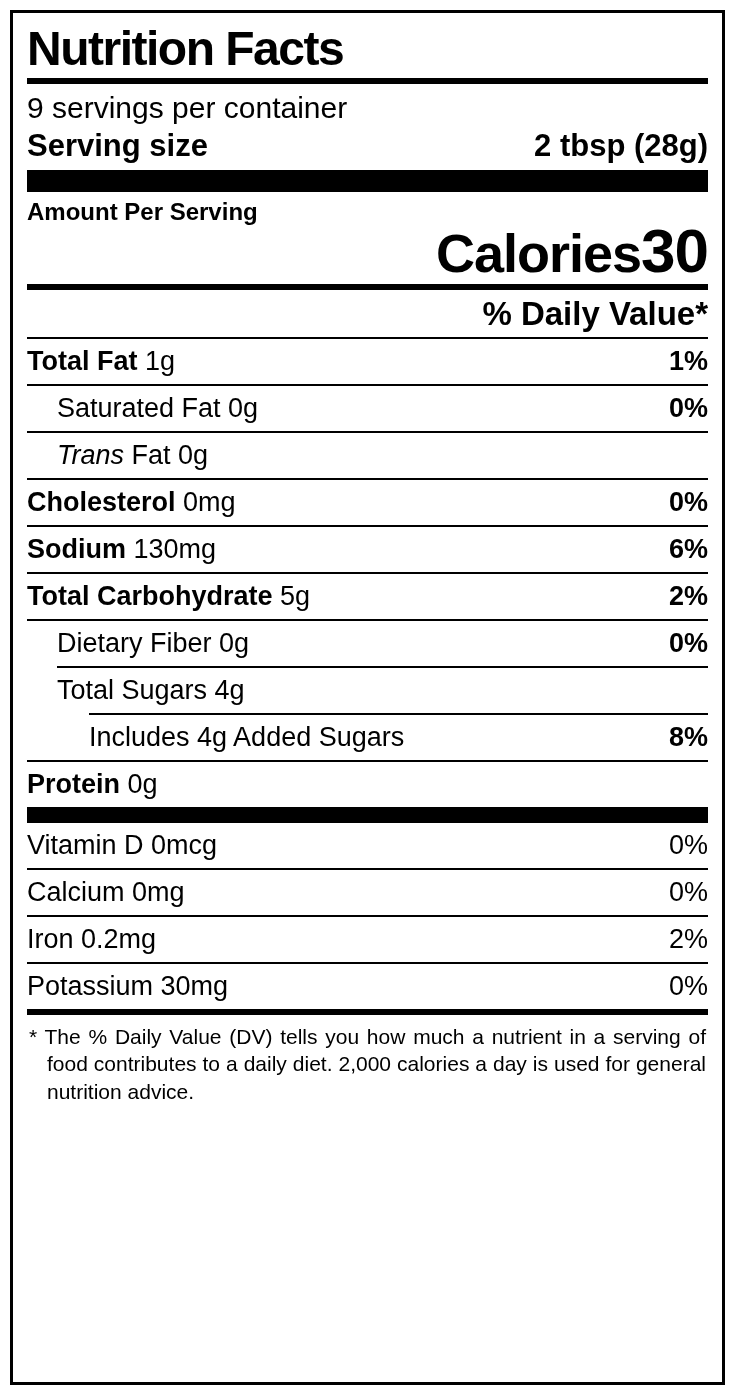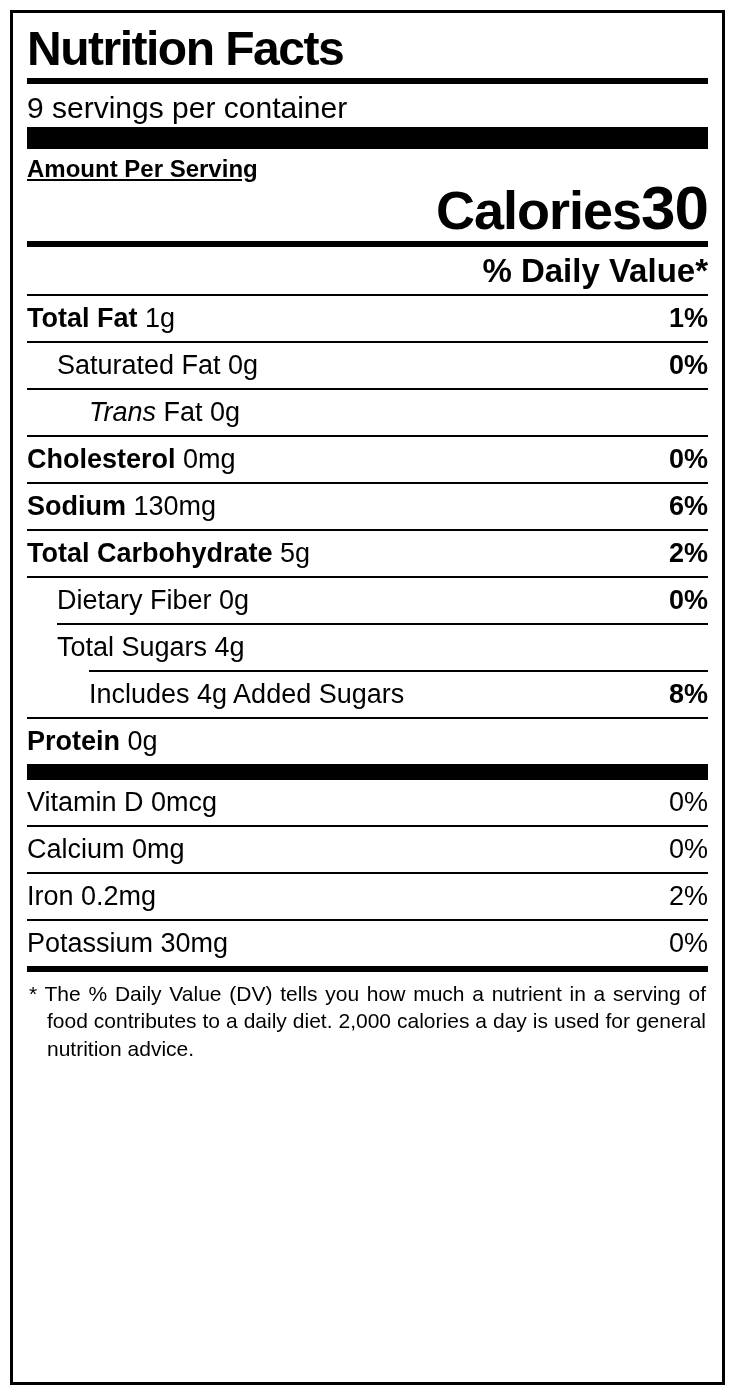--- a/index.html
+++ b/index.html
@@ -56,21 +56,20 @@
     align-items: baseline;
     font-size: 31px;
     font-weight: bold;
     margin: 1px 0 6px 0;
   }
 
   .amount-per {
     font-size: 24px;
     font-weight: bold;
     margin: 6px 0 0 0;
-    text-decoration: underline;
   }
   .cal-row {
     display: flex;
     justify-content: flex-end;
     align-items: flex-end;
     margin: -6px 0 2px 4px;
   }
   .cal-label {
     font-size: 54px;
     font-weight: bold;
@@ -96,21 +95,21 @@
     justify-content: flex-end;
     align-items: baseline;
     font-size: 27px;
     padding: 7px 0 7px 0;
   }
   .row .name { flex: 1 1 auto; }
   .row .pct  { flex: 0 0 auto; font-weight: bold; padding-left: 12px; }
   .b { font-weight: bold; }
   .indent1 { padding-left: 30px; }
   .indent2 { padding-left: 62px; }
-  .it { font-style: italic; margin-left: 32px; }
+  .it { font-style: italic; }
 
   .sub-rule { border-bottom: 2px solid #000; margin-left: 30px; }
   .sub-rule2 { border-bottom: 2px solid #000; margin-left: 62px; }
 
   .footnote {
     font-size: 21px;
     line-height: 1.32;
     text-align: justify;
     padding: 8px 2px 0 2px;
   }
@@ -124,20 +123,24 @@
 <body>
 
 <div class="label-wrap">
   <div class="label">
 
     <div class="title">Nutrition Facts</div>
     <div class="rule-med"></div>
 
     <div class="servings">9 servings per container</div>
 
+    <div class="serving-size-row">
+      <span>Serving size</span>
+      <span>2 tbsp (28g)</span>
+    </div>
 
     <div class="rule-thick"></div>
 
     <div class="amount-per">Amount Per Serving</div>
 
     <div class="cal-row">
       <span class="cal-label">Calories</span>
       <span class="cal-value">30</span>
     </div>
 

